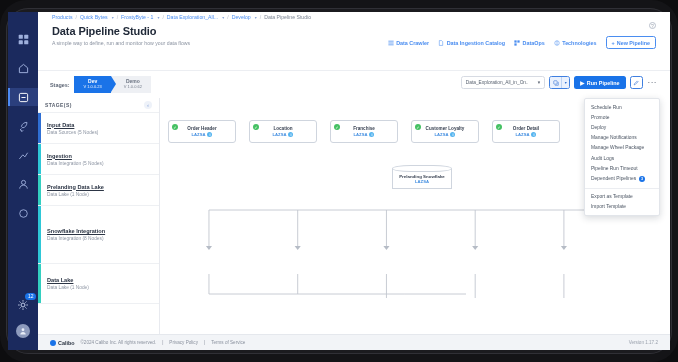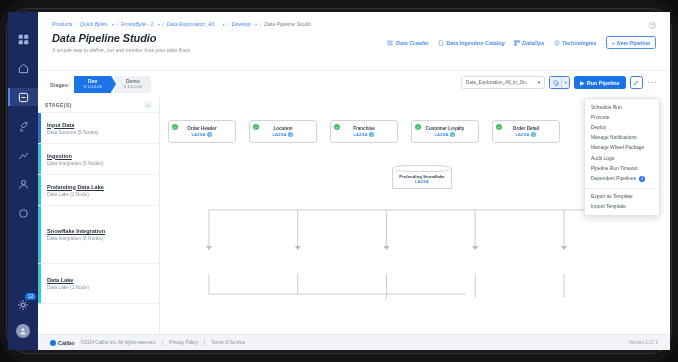--- a/index.html
+++ b/index.html
@@ -26,21 +26,21 @@
   .gear-wrap svg { width:12px; height:12px; }
   .rail-badge { position:absolute; top:-4px; right:-7px; background:#1a73e8; color:#fff; font-size:5px;
                 border-radius:6px; padding:1px 2.5px; line-height:1; }
   .avatar { width:14px; height:14px; border-radius:50%; background:#8e9bbd;
             display:flex; align-items:center; justify-content:center; color:#e8edf8; }
   .avatar svg { width:8px; height:8px; }
 
   
   .page { position:absolute; left:38px; top:12px; right:8px; height:338px; background:#f6f7fa; overflow:hidden; }
 
-  .topbar { height:58px; background:#fff; padding:9px 14px 0 14px; position:relative;font-style:italic; }
+  .topbar { height:58px; background:#fff; padding:2px 14px 0 14px; position:relative; }
   .crumbs { display:flex; align-items:center; gap:3px; font-size:5.2px; color:#4a8df0; flex-wrap:nowrap; }
   .crumbs .sep { color:#b6bdc9; }
   .crumbs .cur { color:#7b8493; }
   .caret { font-size:4px; color:#8aa6d8; margin-left:1px; }
   .h1 { font-size:11px; font-weight:bold; color:#212a39; margin-top:5px; letter-spacing:-0.1px; }
   .sub { font-size:5.2px; color:#8b93a1; margin-top:3px; }
 
   .topnav { position:absolute; right:14px; top:24px; display:flex; align-items:center; gap:9px; }
   .tnav { display:flex; align-items:center; gap:2.5px; font-size:5.4px; color:#4a8df0; font-weight:bold; }
   .tnav svg { width:6px; height:6px; }

